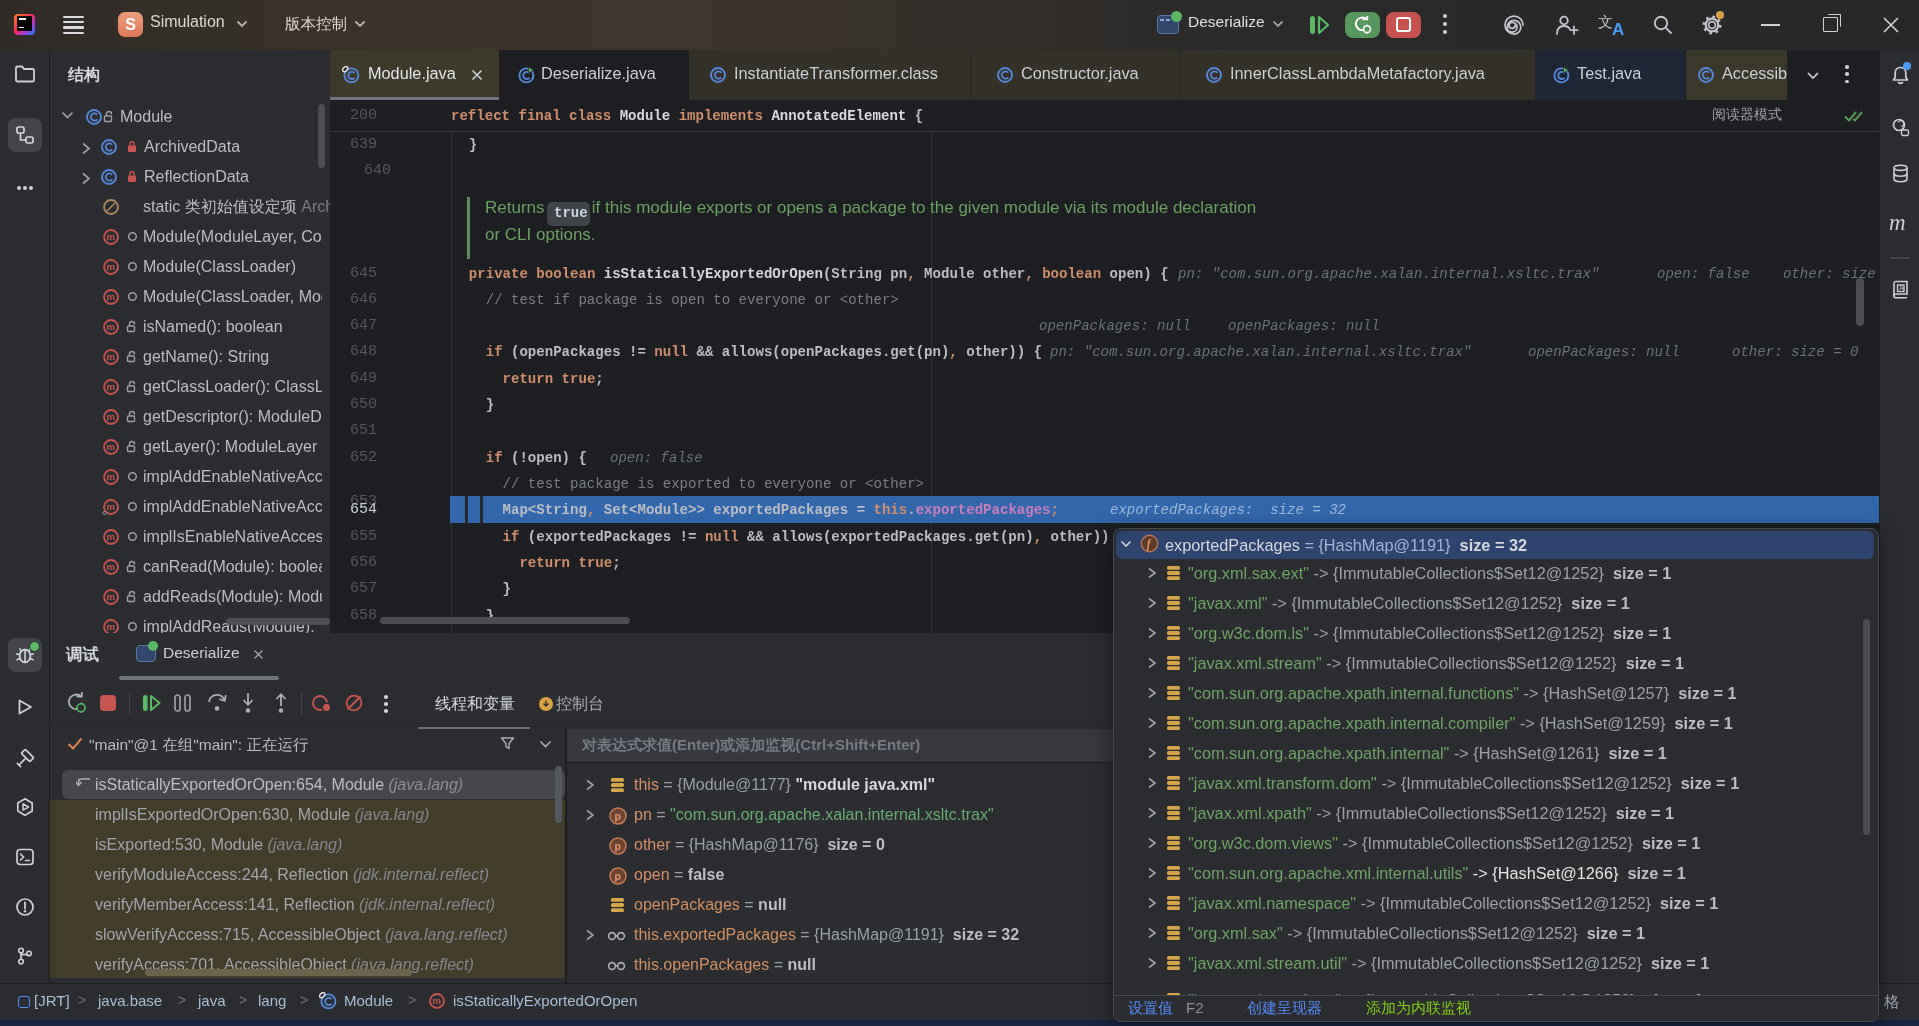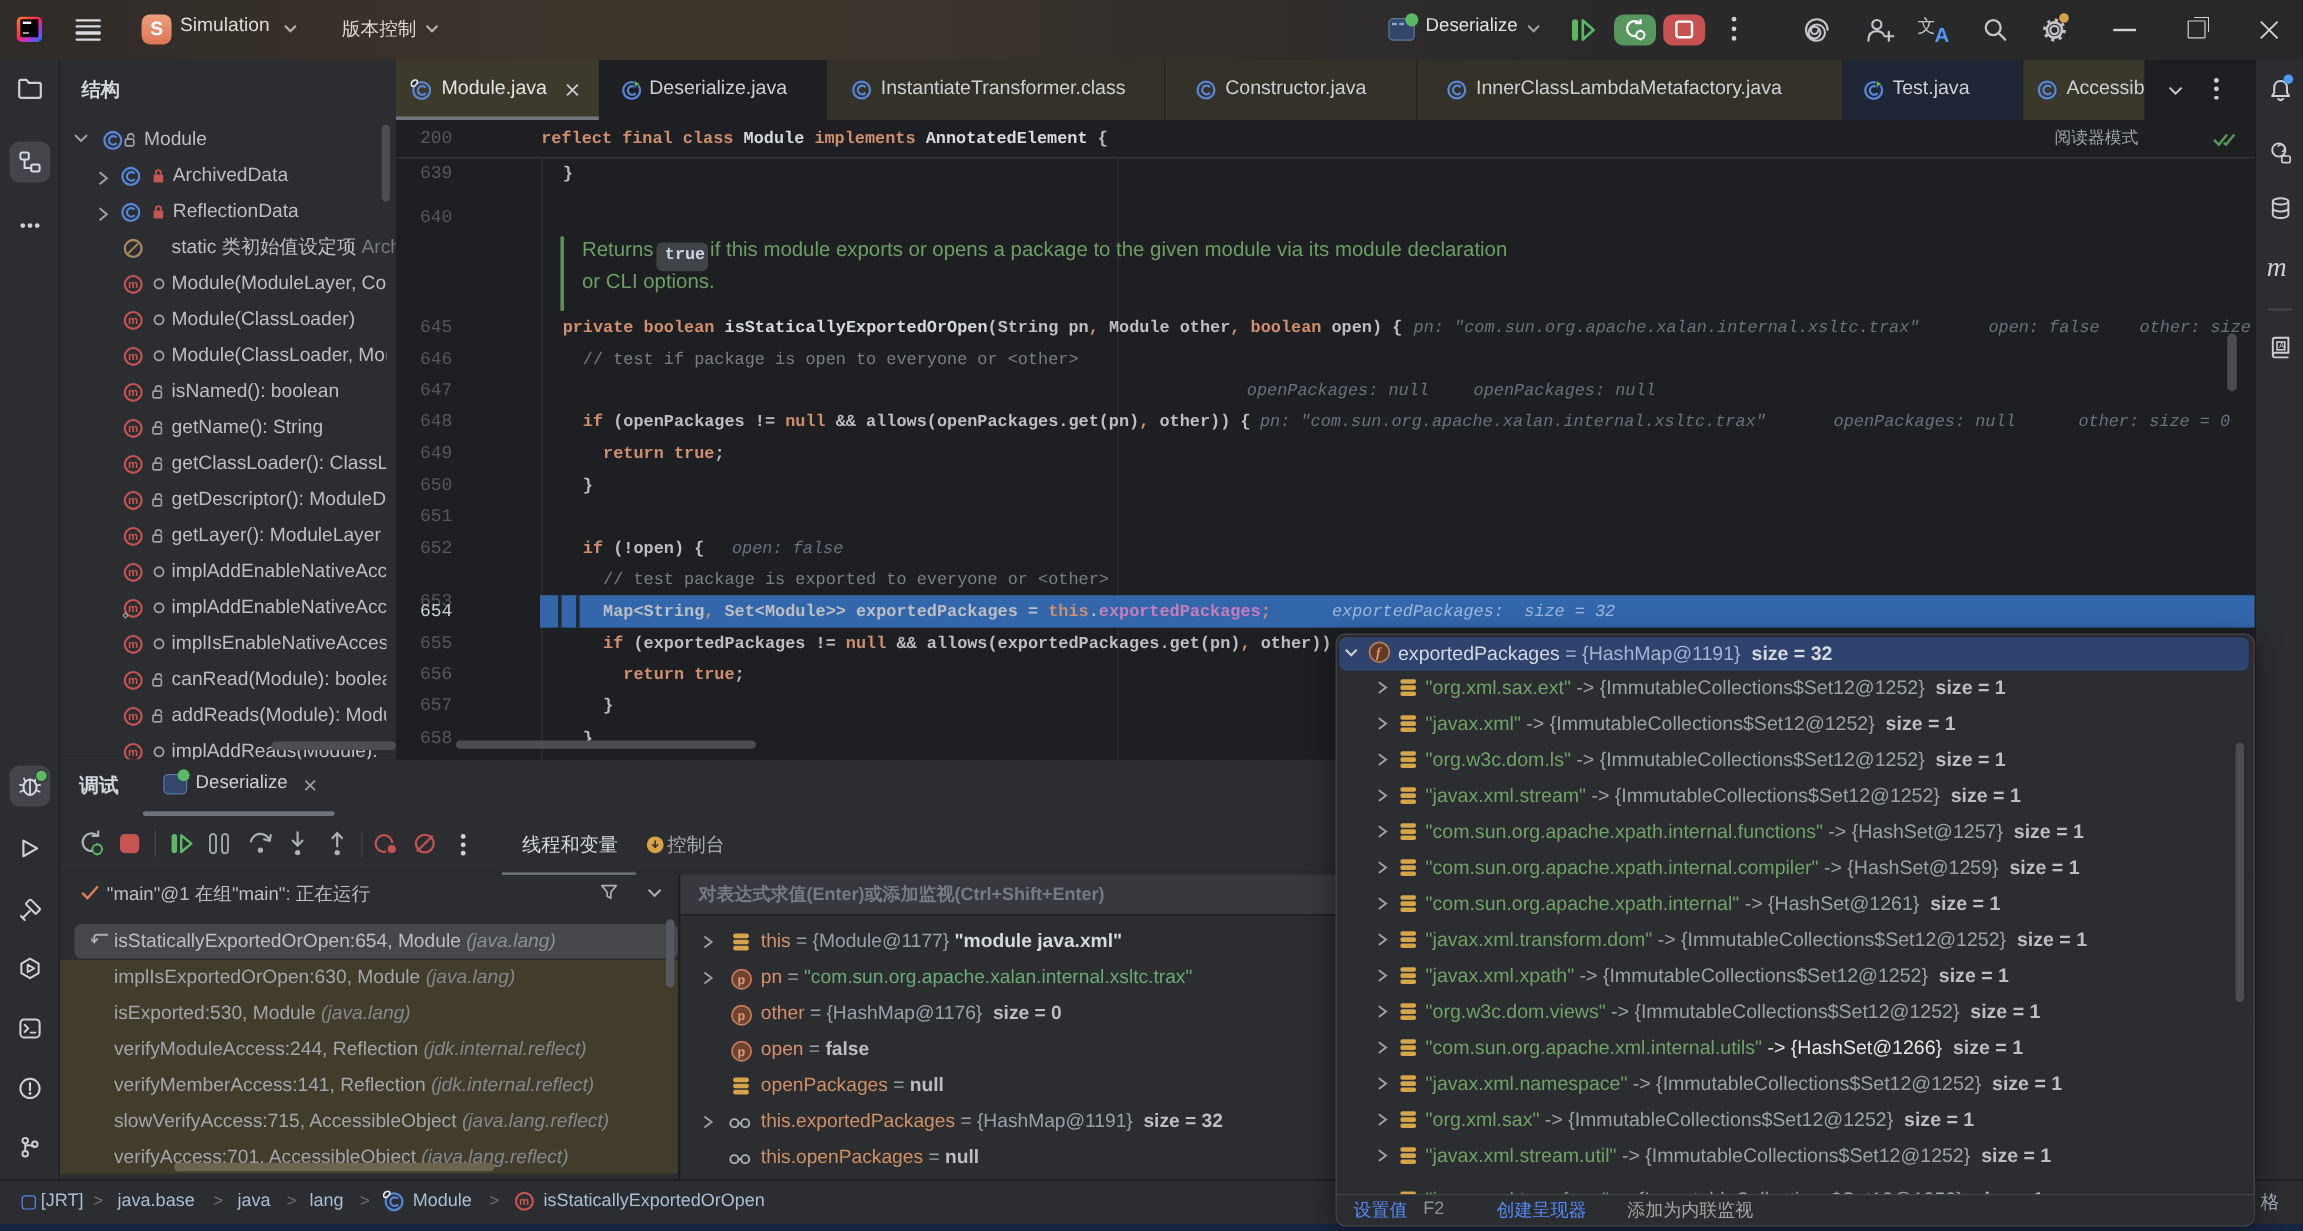--- a/index.html
+++ b/index.html
@@ -432,21 +432,21 @@
   <div class="ab" style="left:0;top:0;width:1549px;height:32px;background:#1E1F22;border-bottom:1px solid #37393E;box-sizing:border-box;"></div>
   <div class="ab ln" style="left:0;top:3px;">200</div>
   <div class="ab cl" style="top:3px;left:121px;"><span class="kw">reflect</span> <span class="kw">final</span> <span class="kw">class</span> <span class="b wh">Module</span> <span class="kw">implements</span> <span class="b" style="color:#D9DBE0;">AnnotatedElement</span> {</div>
   <div class="ab" style="left:1382px;top:6px;font-size:14px;color:#9DA1A8;">阅读器模式</div>
   <svg class="ab" style="left:1513px;top:8px;" width="22" height="16" viewBox="0 0 22 16">
       <path d="M2 8.5 L6 12.5 L13 4" fill="none" stroke="#57965C" stroke-width="2"></path>
       <path d="M10 11 L12 12.5 L19 4" fill="none" stroke="#57965C" stroke-width="2"></path>
     </svg>
 
   <div class="ab ln" style="top:31.5px;">639</div>
-  <div class="ab ln" style="top:69px;">640</div>
+  <div class="ab ln" style="top:58px;margin-left:14px;">640</div>
   <div class="ab ln" style="top:160.5px;">645</div>
   <div class="ab ln" style="top:186.8px;">646</div>
   <div class="ab ln" style="top:213.1px;">647</div>
   <div class="ab ln" style="top:239.4px;">648</div>
   <div class="ab ln" style="top:265.8px;">649</div>
   <div class="ab ln" style="top:292.1px;">650</div>
   <div class="ab ln" style="top:318.4px;">651</div>
   <div class="ab ln" style="top:344.7px;">652</div>
   <div class="ab ln" style="top:389px;">653</div>
   <div class="ab ln" style="top:397.4px;color:#CED3DB;">654</div>
@@ -804,15 +804,15 @@
       <rect x="1" y="1" width="13" height="3.8" rx="1.6" fill="#D5A54A"></rect>
       <rect x="1" y="6.1" width="13" height="3.8" rx="1.6" fill="#D5A54A"></rect>
       <rect x="1" y="11.2" width="13" height="3.8" rx="1.6" fill="#D5A54A"></rect>
     </svg>
   <div class="ab" style="left:74px;top:458.7px;height:24px;line-height:24px;white-space:pre;color:#BCBEC4;"><span style="color:#6FA267;">"javax.xml.transform"</span> <span style="color:#9DA1A7;">-&gt; {ImmutableCollections$Set12@1252}</span>  <b>size = 1</b></div>
 
   <div class="ab" style="left:0;top:466px;width:766px;height:28px;background:#2B2D30;border-top:1px solid #44464A;"></div>
   <div class="ab" style="left:14px;top:470px;font-size:15px;color:#548AF7;">设置值</div>
   <div class="ab" style="left:72px;top:470px;font-size:15px;color:#8C9096;">F2</div>
   <div class="ab" style="left:133px;top:470px;font-size:15px;color:#548AF7;">创建呈现器</div>
-  <div class="ab" style="left:242px;top:470px;font-size:15px;color:#a3a3a3;">添加为内联监视</div>
+  <div class="ab" style="left:252px;top:470px;font-size:15px;color:#84cc16;">添加为内联监视</div>
   <div class="ab" style="left:749px;top:90px;width:7px;height:216px;background:#4B4D51;border-radius:4px;"></div>
 </div>
 
 </body></html>

